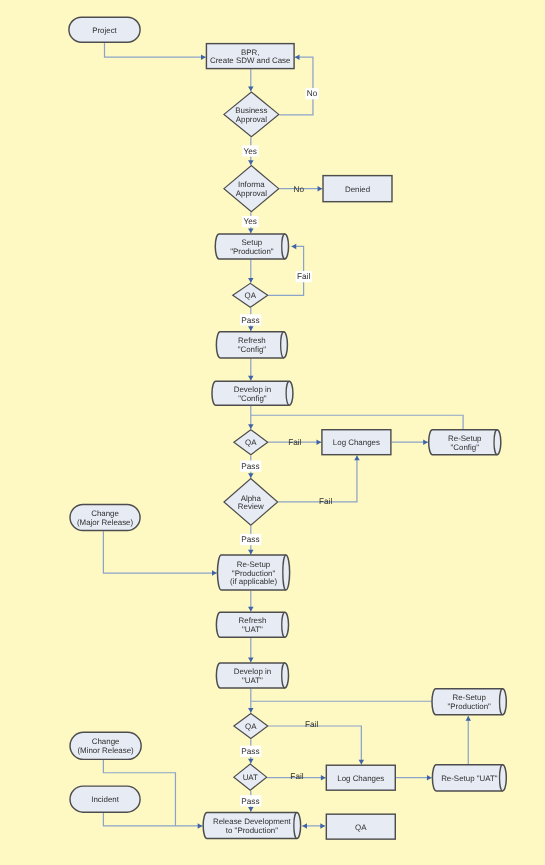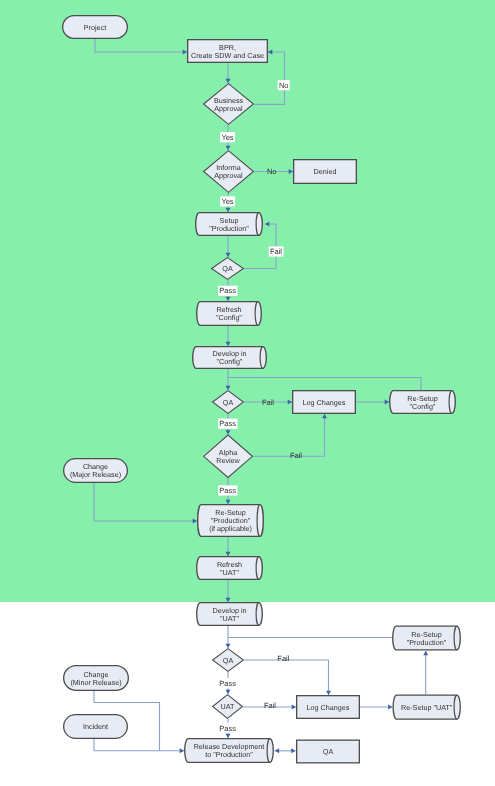--- a/index.html
+++ b/index.html
@@ -1,21 +1,21 @@
 <!DOCTYPE html>
 <html><head>
 <meta charset="utf-8">
 <title>Flowchart</title>
 <style>
   html,body{margin:0;padding:0;background:#ffffff;}
   body{width:495px;height:786px;overflow:hidden;
        font-family:"Liberation Sans",sans-serif;
        -webkit-font-smoothing:antialiased;
        text-rendering:geometricPrecision;}
-  #canvas{position:relative;width:495px;height:602px;background:#86efac;
+  #canvas{position:relative;width:495px;height:786px;background:#fef9c3;
           will-change:transform;text-decoration:underline;}
   svg{position:absolute;left:0;top:0;}
   .nodetext{font-family:"Liberation Sans",sans-serif;font-size:7.2px;fill:#303030;
             text-anchor:middle;}
   .edgelabel{font-family:"Liberation Sans",sans-serif;font-size:7.5px;fill:#303030;
              text-anchor:middle;}
 </style>
 </head>
 <body>
 

